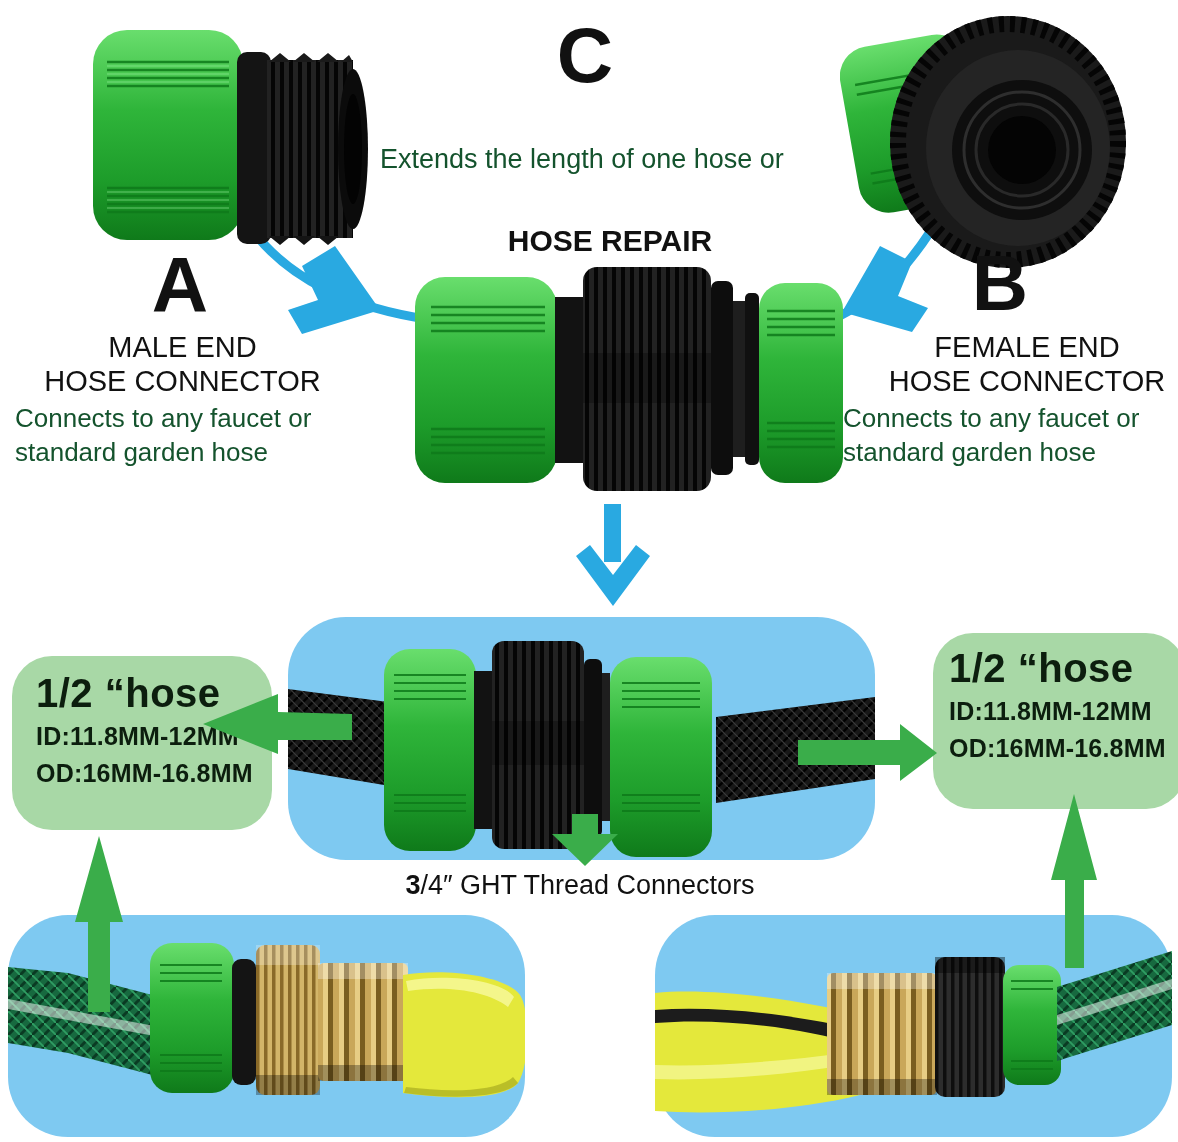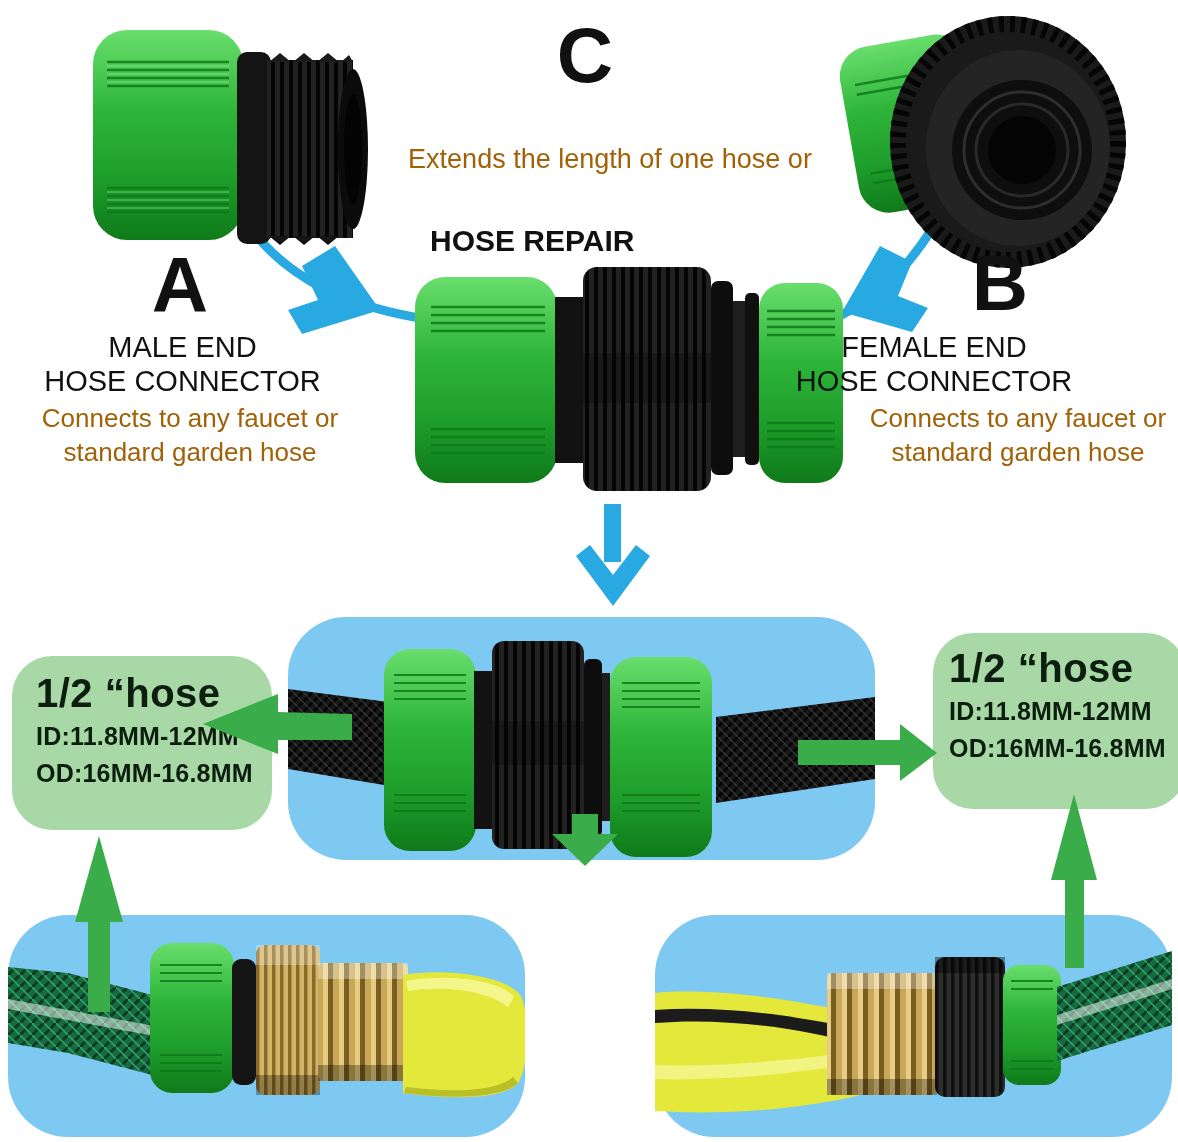--- a/index.html
+++ b/index.html
@@ -2,22 +2,22 @@
 <html><head>
 <meta charset="utf-8">
 <style>
   html,body{margin:0;padding:0;background:#fff;}
   .canvas{position:relative;width:1178px;height:1142px;background:#fff;overflow:hidden;
           font-family:"Liberation Sans", sans-serif;}
   .abs{position:absolute;}
   .z1{z-index:1}.z2{z-index:2}.z5{z-index:5}
   .letter{position:absolute;text-align:center;font-size:78px;font-weight:800;color:#111;line-height:1;z-index:4;}
   .h-title{position:absolute;text-align:center;font-weight:400;font-size:29px;color:#111;line-height:1.18;z-index:4;}
-  .desc{position:absolute;text-align:center;font-size:26px;color:#a16207;line-height:1.3;z-index:4;}
-  .repair-label{position:absolute;text-align:left;font-size:30px;font-weight:700;color:#111;z-index:4;}
+  .desc{position:absolute;text-align:left;font-size:26px;color:#14532d;line-height:1.3;z-index:4;}
+  .repair-label{position:absolute;text-align:center;font-size:30px;font-weight:700;color:#111;z-index:4;}
   .bubble{position:absolute;background:#a8d8a6;border-radius:40px;color:#0c1e0e;z-index:3;}
   .bubble-size{font-size:40px;font-weight:700;letter-spacing:0.5px;line-height:1.05;}
   .bubble-dim{font-size:25px;font-weight:700;margin-top:8px;letter-spacing:0.2px;}
   .thread-note{position:absolute;text-align:center;font-size:27px;color:#111;z-index:4;}
   .thread-note b{font-weight:700;}
 </style>
 </head>
 <body>
 
 <div class="canvas">
@@ -202,34 +202,37 @@
   <div class="h-title" style="left:15px;top:330px;width:335px">
     <div>MALE END</div>
     <div>HOSE CONNECTOR</div>
   </div>
   <div class="desc" style="left:15px;top:402px;width:350px">
     <div>Connects to any faucet or</div>
     <div>standard garden hose</div>
   </div>
 
   <div class="letter" style="left:940px;top:244px;width:120px">B</div>
-  <div class="h-title" style="left:793px;top:330px;width:282px">
+  <div class="h-title" style="left:886px;top:330px;width:282px">
     <div>FEMALE END</div>
     <div>HOSE CONNECTOR</div>
   </div>
   <div class="desc" style="left:843px;top:402px;width:350px">
     <div>Connects to any faucet or</div>
     <div>standard garden hose</div>
   </div>
 
   <div class="bubble" style="left:12px;top:656px;width:236px;height:158px;padding:16px 0 0 24px">
     <div class="bubble-size">1/2 “hose</div>
     <div class="bubble-dim">ID:11.8MM-12MM</div>
     <div class="bubble-dim">OD:16MM-16.8MM</div>
   </div>
   <div class="bubble" style="left:933px;top:633px;width:237px;height:162px;padding:14px 0 0 16px">
     <div class="bubble-size">1/2 “hose</div>
     <div class="bubble-dim">ID:11.8MM-12MM</div>
     <div class="bubble-dim">OD:16MM-16.8MM</div>
   </div>
 
+  <div class="thread-note" style="left:330px;top:870px;width:500px">
+    <b>3</b><span>/4″  GHT Thread  Connectors</span>
+  </div>
 
 </div>
 
 </body></html>

